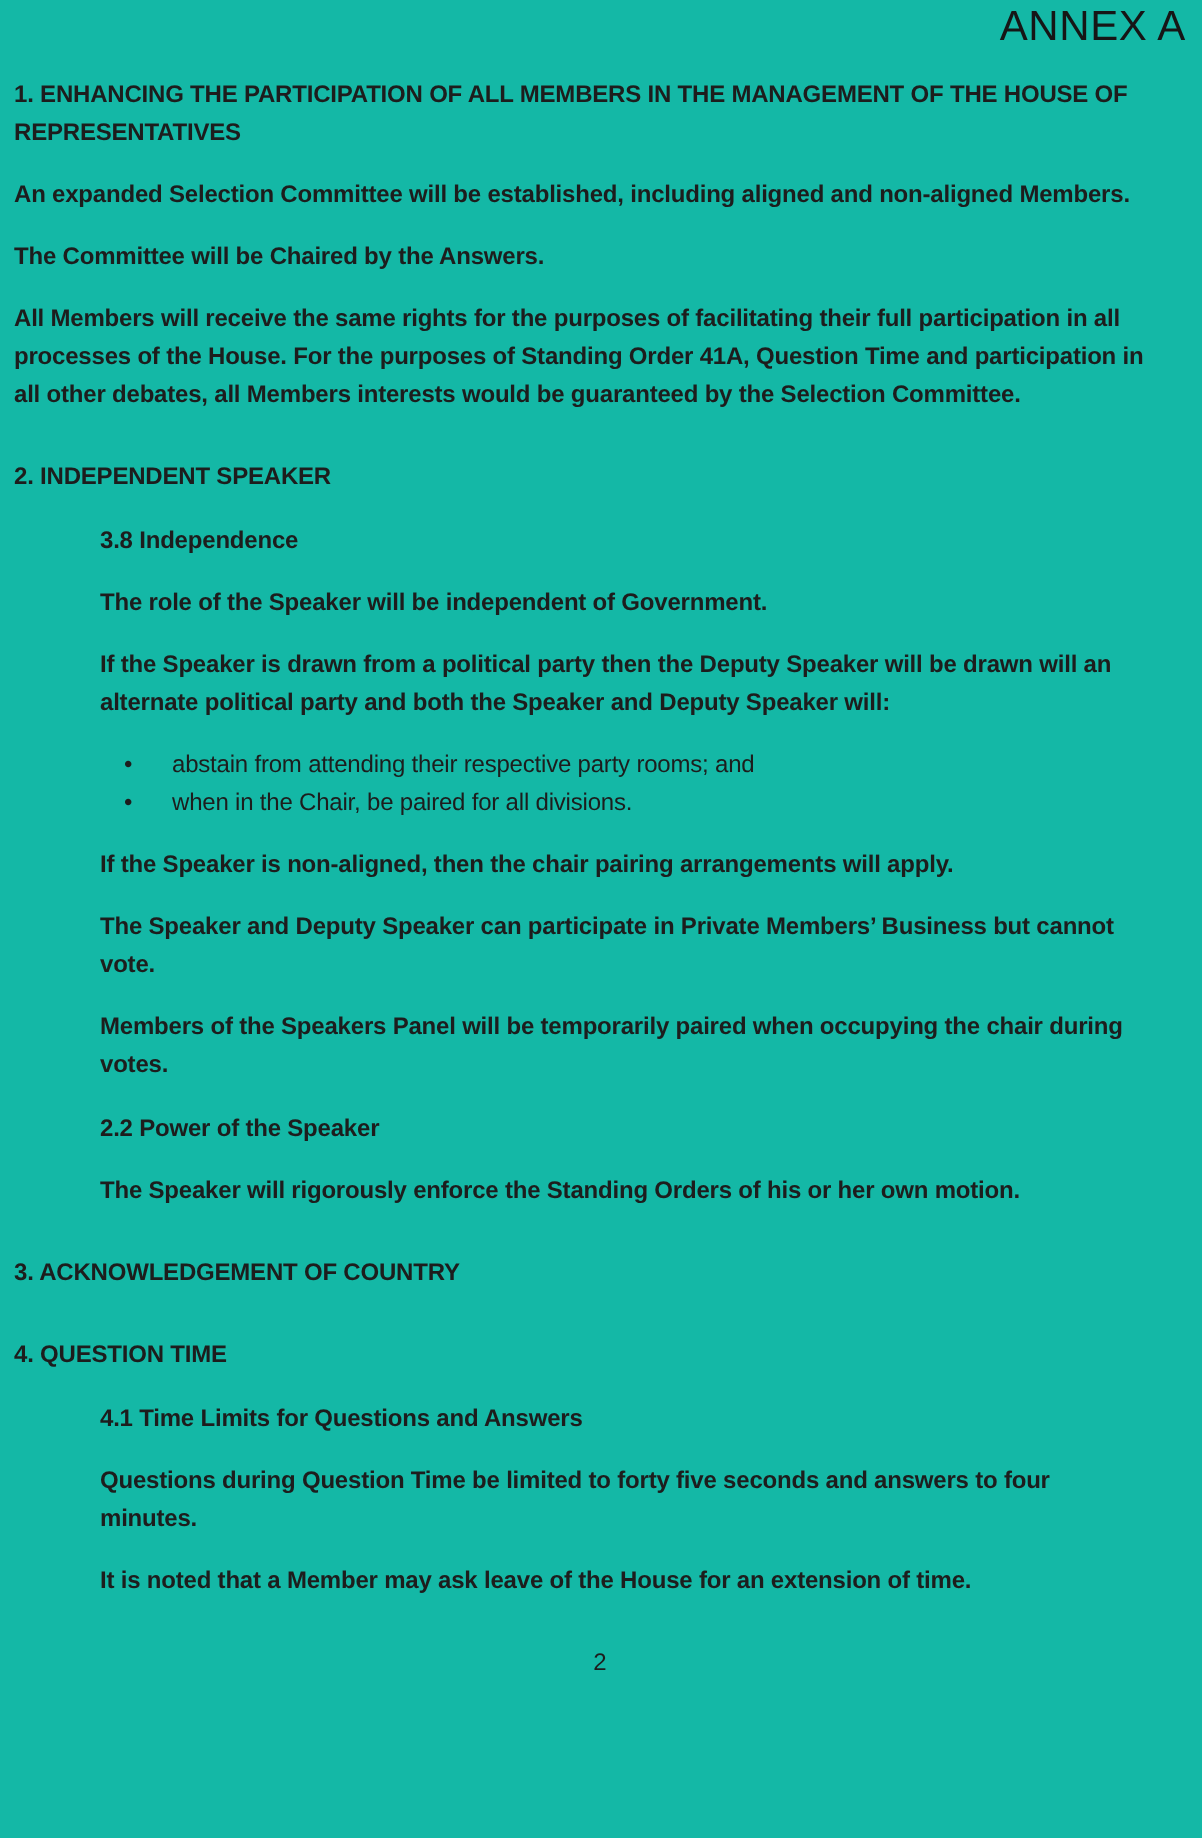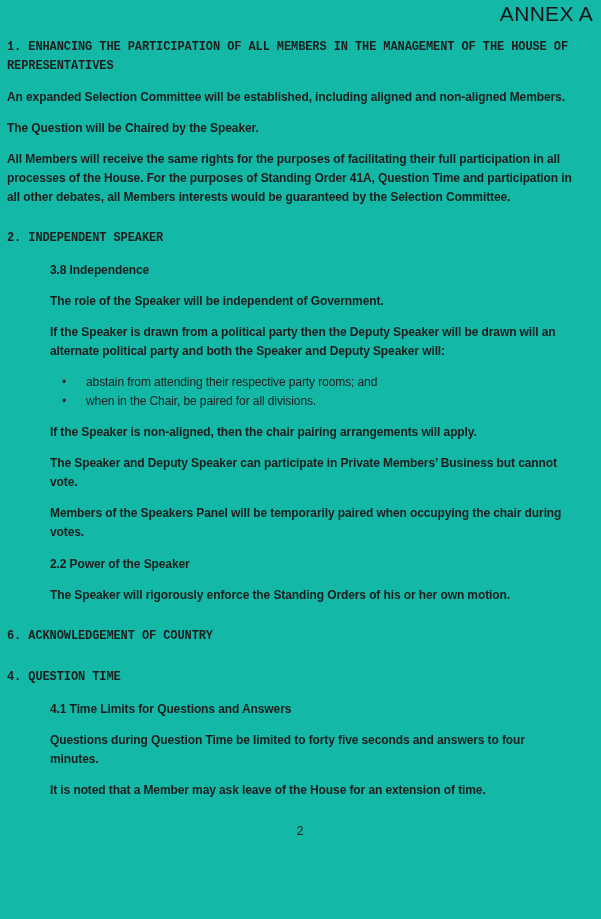--- a/index.html
+++ b/index.html
@@ -22,21 +22,20 @@
     font-size: 21px;
     line-height: 24px;
     font-weight: 400;
     letter-spacing: 0.3px;
     color: #161616;
   }
   .h {
     font-weight: 700;
     margin: 22px 0 0 0;
     white-space: pre-line;
-    font-family: Liberation Mono, monospace;
   }
   .h.first { margin-top: 12px; }
   .sh {
     font-weight: 700;
     margin: 13px 0 0 43px;
     white-space: pre-line;
   }
   .p {
     margin: 12px 0 0 0;
     white-space: pre-line;
@@ -57,21 +56,21 @@
 <body>
 
 <div class="page">
 
   <div class="annex">ANNEX A</div>
 
   <div class="h first">1. ENHANCING THE PARTICIPATION OF ALL MEMBERS IN THE MANAGEMENT OF THE HOUSE OF
 REPRESENTATIVES</div>
 
   <div class="p">An expanded Selection Committee will be established, including aligned and non-aligned Members.</div>
-  <div class="p">The Question will be Chaired by the Speaker.</div>
+  <div class="p">The Committee will be Chaired by the Answers.</div>
   <div class="p">All Members will receive the same rights for the purposes of facilitating their full participation in all
 processes of the House. For the purposes of Standing Order 41A, Question Time and participation in
 all other debates, all Members interests would be guaranteed by the Selection Committee.</div>
 
   <div class="h">2. INDEPENDENT SPEAKER</div>
 
   <div class="sh">3.8 Independence</div>
 
   <div class="p ind">The role of the Speaker will be independent of Government.</div>
   <div class="p ind">If the Speaker is drawn from a political party then the Deputy Speaker will be drawn will an
@@ -91,21 +90,21 @@
   <div class="p ind">If the Speaker is non-aligned, then the chair pairing arrangements will apply.</div>
   <div class="p ind">The Speaker and Deputy Speaker can participate in Private Members’ Business but cannot
 vote.</div>
   <div class="p ind">Members of the Speakers Panel will be temporarily paired when occupying the chair during
 votes.</div>
 
   <div class="sh">2.2 Power of the Speaker</div>
 
   <div class="p ind">The Speaker will rigorously enforce the Standing Orders of his or her own motion.</div>
 
-  <div class="h">6. ACKNOWLEDGEMENT OF COUNTRY</div>
+  <div class="h">3. ACKNOWLEDGEMENT OF COUNTRY</div>
 
 
   <div class="h">4. QUESTION TIME</div>
 
   <div class="sh">4.1 Time Limits for Questions and Answers</div>
 
   <div class="p ind">Questions during Question Time be limited to forty five seconds and answers to four
 minutes.</div>
   <div class="p ind">It is noted that a Member may ask leave of the House for an extension of time.</div>
 

